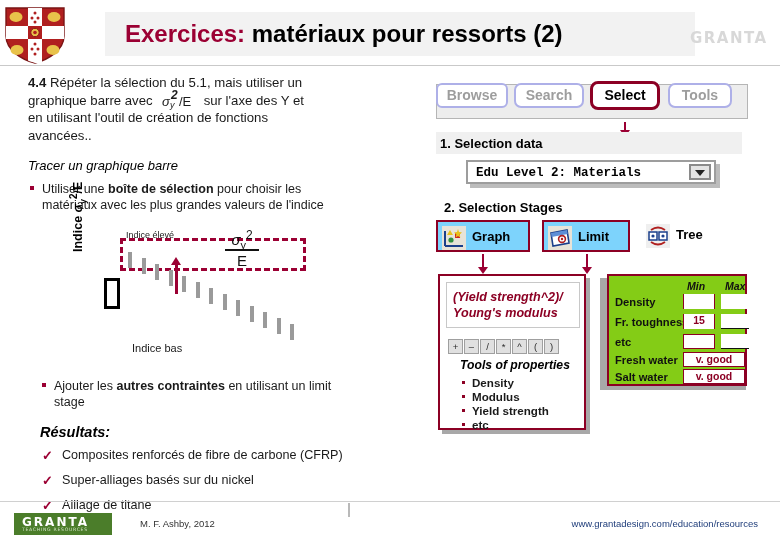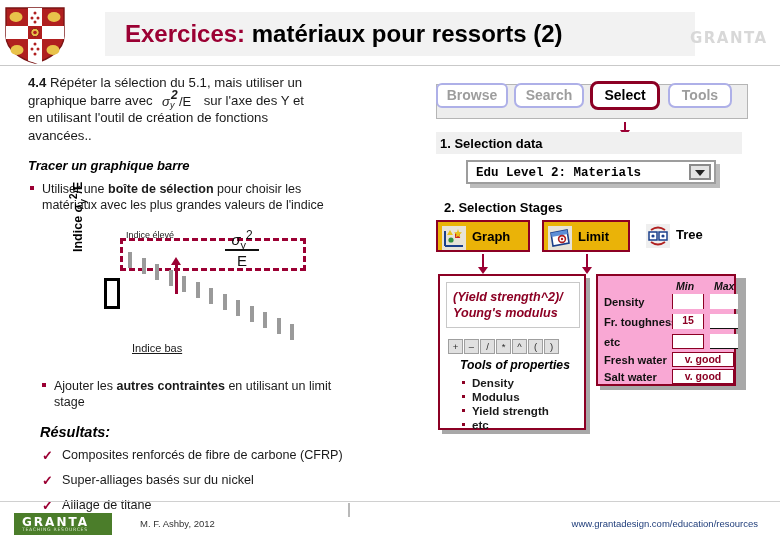--- a/index.html
+++ b/index.html
@@ -52,21 +52,21 @@
     display:inline-block; position:relative;
     width:40px; height:14px; vertical-align:-2px;
     font-style:italic;
   }
   .frac-inline .sig { position:absolute; left:2px; top:0px; font-size:13px; }
   .frac-inline .sup { position:absolute; left:11px; top:-6px; font-size:12px; font-weight:bold;}
   .frac-inline .sub { position:absolute; left:10px; top:4px; font-size:9px; }
   .frac-inline .dv  { position:absolute; left:19px; top:0px; font-size:13px; font-style:normal;}
 
   .subhead {
-    font-size:13px; font-weight:bold; font-style:italic;
+    font-size:13px; font-weight:normal; font-style:italic;
     margin-top:14px;
   }
   .bullet {
     font-size:12.5px; line-height:16px; margin-top:8px;
     padding-left:14px; position:relative; color:#1a1a1a;
   }
   .bullet .sq {
     position:absolute; left:2px; top:5px; width:4px; height:4px;
     background:#9b0033;
   }
@@ -87,21 +87,21 @@
   #sel-marker {
     position:absolute; left:22px; top:48px; width:16px; height:31px;
     border:3px solid #000;
   }
   #label-high {
     position:absolute; left:44px; top:0px;
     font-size:9px; color:#1a1a1a; white-space:nowrap;
   }
   #label-low {
     position:absolute; left:50px; top:112px;
-    font-size:11px; color:#1a1a1a; white-space:nowrap;text-decoration:underline;
+    font-size:11px; color:#1a1a1a; white-space:nowrap;
   }
   #dashed-box {
     position:absolute; left:38px; top:8px; width:186px; height:33px;
     border:3px dashed #9b0033;
   }
   #formula-big {
     position:absolute; left:130px; top:-2px; width:60px;
     text-align:center; font-size:15px; color:#111;
   }
   #formula-big .num { position:relative; height:20px; }
@@ -196,21 +196,21 @@
     background:#bcbcbc; z-index:-1;
   }
 
   #sec2-title {
     position:absolute; left:14px; top:122px;
     font-size:13px; font-weight:bold;
   }
 
   .stage {
     position:absolute; top:142px; height:32px;
-    background:#eab308;
+    background:#7dd3fc;
   }
   .stage.boxed { border:2px solid #8c0024; }
   .stage .stage-label {
     position:absolute; left:34px; top:7px;
     font-size:13px; font-weight:bold; white-space:nowrap;
   }
   .stage .ico { position:absolute; left:4px; top:4px; width:24px; height:24px; }
   #stage-graph { left:6px;   width:94px; }
   #stage-limit { left:112px; width:88px; }
   #stage-tree  { left:212px; width:86px; background:transparent;}
@@ -245,22 +245,22 @@
   .prop {
     position:absolute; left:22px; font-size:11.6px; font-weight:bold;
     color:#1a1a1a; padding-left:10px;
   }
   .prop .sq {
     position:absolute; left:0px; top:5px; width:3px; height:3px; background:#8c0024;
   }
 
   
   #limitbox {
-    position:absolute; left:166px; top:196px; width:140px; height:112px;
-    background:#f9a8d4; border:2px solid #8c0024;
+    position:absolute; left:177px; top:196px; width:140px; height:112px;
+    background:#84cc16; border:2px solid #8c0024;
   }
   #limitbox-shadow {
     position:absolute; left:170px; top:200px; width:146px; height:112px;
     background:#a8a8a8; z-index:-1;
   }
   .lim-hdr {
     position:absolute; top:4px; font-size:10.5px; font-weight:bold;
     font-style:italic; color:#111;
   }
   .lim-row-label {

